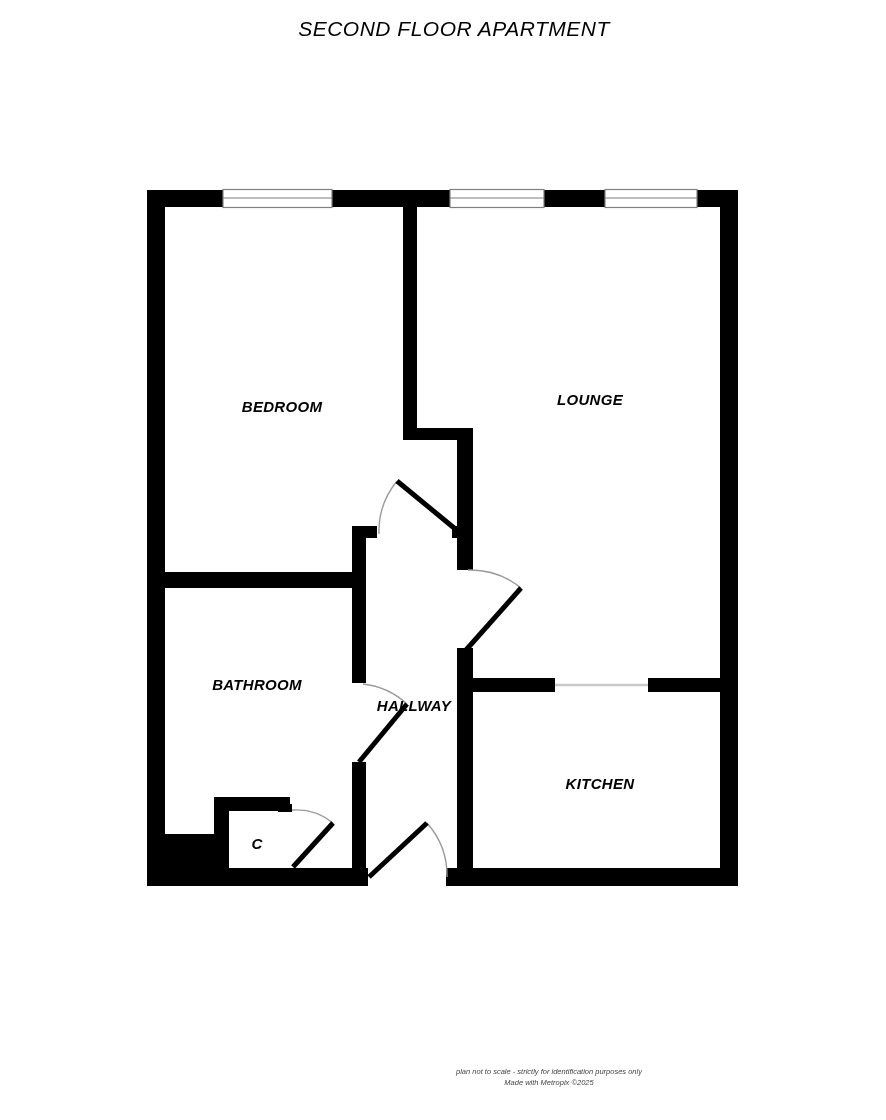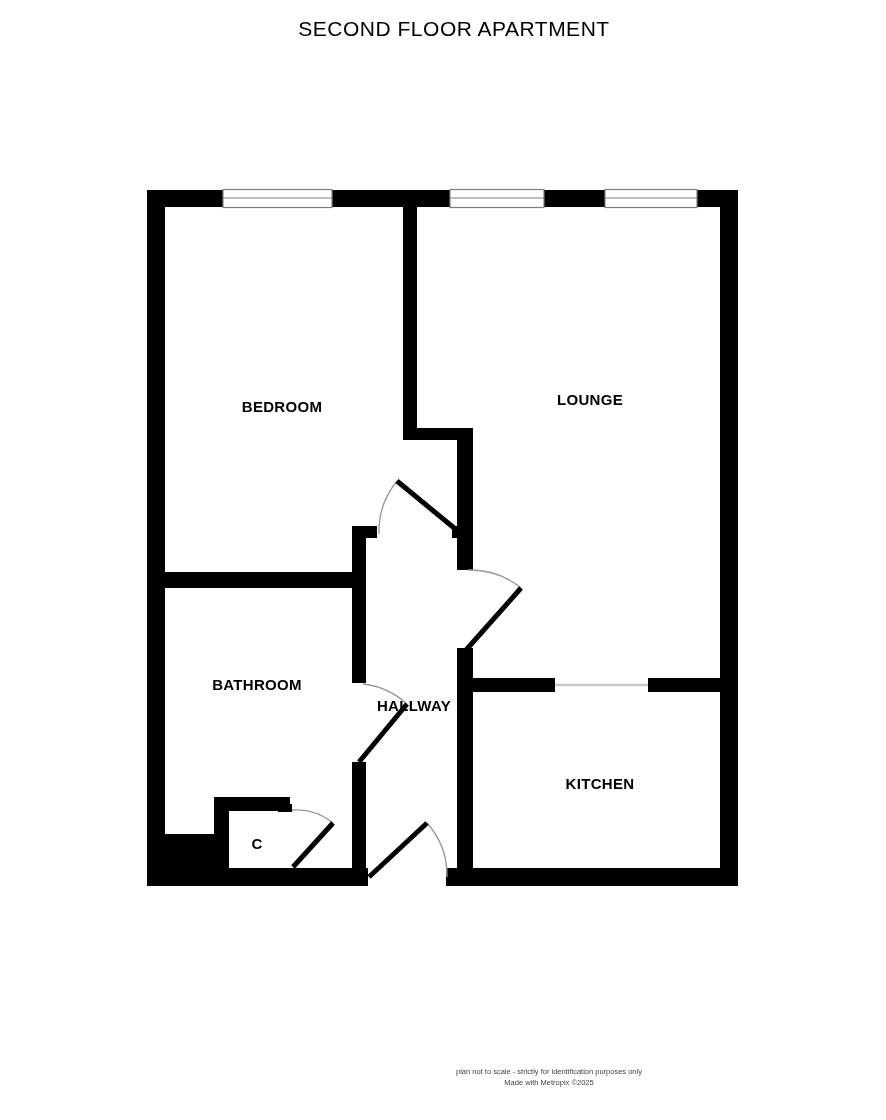--- a/index.html
+++ b/index.html
@@ -1,17 +1,17 @@
 <!DOCTYPE html>
 <html><head>
 <meta charset="utf-8">
 <style>
   html,body{margin:0;padding:0;background:#ffffff;}
   .page{position:relative;width:879px;height:1120px;background:#fff;overflow:hidden;
-        font-family:"Liberation Sans", sans-serif;}
+        font-family:"Liberation Sans", sans-serif;font-style:italic;}
   svg{display:block;}
   .title-text{font-family:"Liberation Sans",sans-serif;font-size:21px;font-weight:400;
               letter-spacing:0.5px;}
   .room-label{font-family:"Liberation Sans",sans-serif;font-size:15px;font-weight:700;
               letter-spacing:0.3px;}
   .footer-text{font-family:"Liberation Sans",sans-serif;font-size:7.5px;font-weight:400;}
   .walls rect{stroke:none;}
   .windows rect{fill:#ffffff;stroke-width:1.2;}
   .windows line{stroke-width:1.2;}
   .door-leaves path{fill:none;stroke-width:5;stroke-linecap:butt;}

